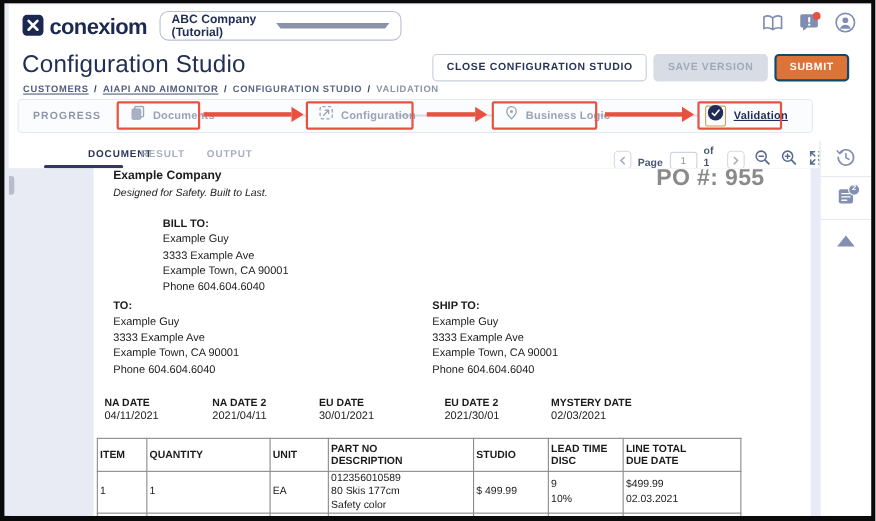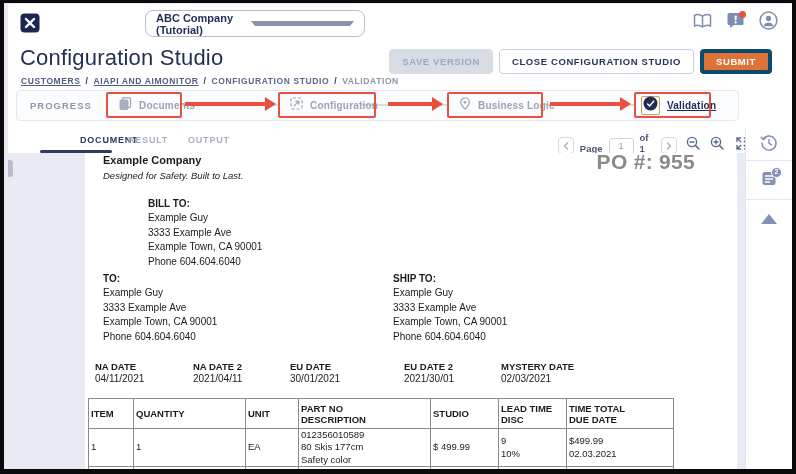--- a/index.html
+++ b/index.html
@@ -21,21 +21,21 @@
   
   .page-title { position:absolute; left:16px; top:42px; font-size:22px; font-weight:500; color:#222f55; letter-spacing:0.2px; }
   .crumbs { position:absolute; left:17px; top:73px; font-size:8.5px; font-weight:700; letter-spacing:0.6px; color:#5b6784; display:flex; gap:5px; }
   .crumbs .lnk { text-decoration:underline; cursor:pointer; color:#505d7c; }
   .crumbs .sep { color:#2c3a5e; }
   .crumbs .last { color:#8b94a9; }
   .actions { position:absolute; right:20px; top:46px; display:flex; gap:6px; }
   .btn { height:25px; border-radius:4px; font-size:9.5px; font-weight:700; letter-spacing:0.6px; padding:0 12px; cursor:pointer; font-family:"Liberation Sans", sans-serif; }
   .btn-outline { background:#fff; border:1px solid #c8cedb; color:#273358; }
   .btn-disabled { background:#d8dce5; border:1px solid #d8dce5; color:#a0a9ba; cursor:default; }
-  .btn-primary { background:#de7338; border:4px solid #0c4a6e; color:#fff; }
+  .btn-primary { background:#de7338; border:2px solid #0c4a6e; color:#fff; }
 
   
   .progress { position:absolute; left:12px; top:87px; width:723px; height:31px; background:#fbfcfe; border:1px solid #e6e8f1; border-radius:4px; }
   .progress-label { position:absolute; left:14px; top:10px; font-size:9.5px; font-weight:700; letter-spacing:1px; color:#8e96aa; }
   .conn { position:absolute; top:101px; height:2px; background:#d9dce6; }
   .step { position:absolute; top:89px; height:26px; display:flex; align-items:center; cursor:pointer; }
   .step-label { font-size:10px; font-weight:600; color:#9ba3b7; letter-spacing:0.2px; margin-left:7px; }
   .step-label.active { color:#1f2c55; font-weight:700; text-decoration:underline; }
   .gold-box { width:19px; height:19px; border:1px solid #cba155; border-radius:2px; display:flex; align-items:center; justify-content:center; }
   .anno-box { position:absolute; top:89px; height:26px; border:2px solid #e8503f; border-radius:2px; pointer-events:none; }
@@ -87,20 +87,21 @@
   <div class="chrome">
     <div class="panel"></div>
 
     <div class="logo">
       <span>
         <svg width="20" height="20" viewBox="0 0 20 20">
             <rect x="0.5" y="0.5" width="19" height="19" rx="4" fill="#1b2951"></rect>
             <path d="M6 6 L14 14 M14 6 L6 14" stroke="#fff" stroke-width="2.4" stroke-linecap="round"></path>
           </svg>
       </span>
+      <span class="logo-text">conexiom</span>
     </div>
 
     <div class="company-dd">
       <span>ABC Company (Tutorial)</span>
       <span class="dd-caret"></span>
     </div>
 
     <div class="top-icons">
       <button class="icon-btn">
         <span>
@@ -134,22 +135,22 @@
     <div class="crumbs">
       <span class="lnk">CUSTOMERS</span>
       <span class="sep">/</span>
       <span class="lnk">AIAPI AND AIMONITOR</span>
       <span class="sep">/</span>
       <span>CONFIGURATION STUDIO</span>
       <span class="sep">/</span>
       <span class="last">VALIDATION</span>
     </div>
     <div class="actions">
+      <button class="btn btn-outline">CLOSE CONFIGURATION STUDIO</button>
       <button class="btn btn-disabled">SAVE VERSION</button>
-      <button class="btn btn-outline">CLOSE CONFIGURATION STUDIO</button>
       <button class="btn btn-primary">SUBMIT</button>
     </div>
 
     <div class="progress"></div>
     <div class="progress-label" style="position:absolute; left:26px; top:97px;">PROGRESS</div>
 
     <div class="conn" style="left:178px; width:96px;"></div>
     <div class="conn" style="left:356px; width:87px;"></div>
     <div class="conn" style="left:539px; width:91px;"></div>
 
@@ -323,21 +324,21 @@
             <th>
                   <span style="display:block">PART NO</span>
                   <span style="display:block">DESCRIPTION</span>
                 </th>
             <th><span>STUDIO</span></th>
             <th>
                   <span style="display:block">LEAD TIME</span>
                   <span style="display:block">DISC</span>
                 </th>
             <th>
-                  <span style="display:block">TIME TOTAL</span>
+                  <span style="display:block">LINE TOTAL</span>
                   <span style="display:block">DUE DATE</span>
                 </th>
           </tr>
           <tr>
             <td>1</td>
             <td>1</td>
             <td>EA</td>
             <td>
               <span>012356010589</span>
               <span>80 Skis 177cm</span>

